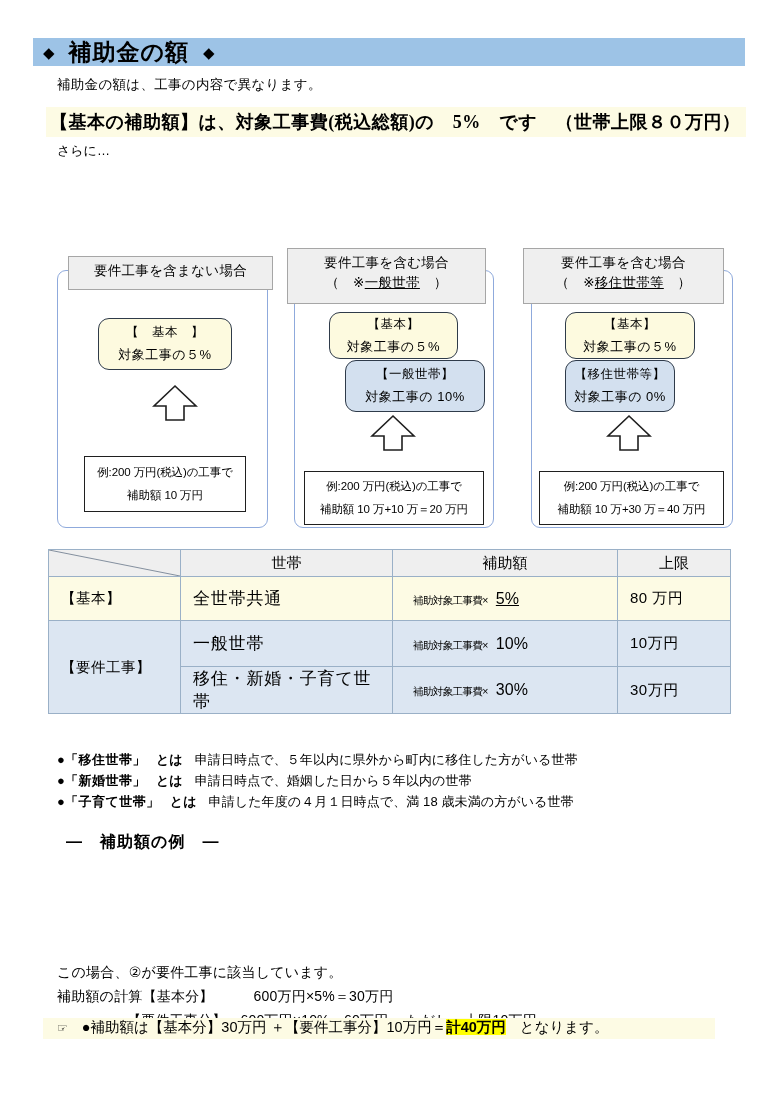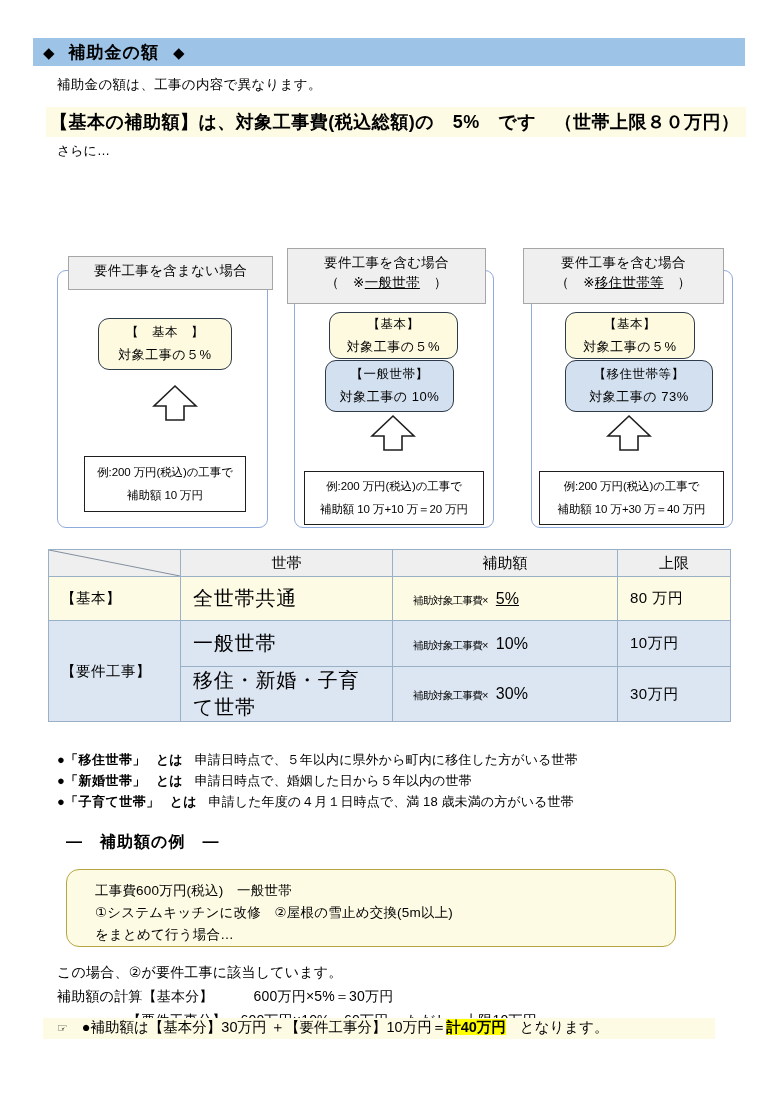--- a/index.html
+++ b/index.html
@@ -34,21 +34,21 @@
     align-items: center;
     box-sizing: border-box;
     padding-left: 10px;
   }
   .header-band .diamond {
     font-size: 15px;
     line-height: 1;
     color: #000;
   }
   .header-band .htitle {
-    font-size: 17px;
+    font-size: 23px;
     font-weight: bold;
     letter-spacing: 1px;
     margin: 0 14px;
   }
 
   
   .intro-line {
     position: absolute;
     left: 57px;
     top: 76px;
@@ -60,20 +60,21 @@
     left: 46px;
     top: 107px;
     width: 700px;
     background: #fdfbe4;
     font-size: 18px;
     font-weight: bold;
     letter-spacing: 0.5px;
     padding: 3px 4px;
     box-sizing: border-box;
     white-space: nowrap;
+    font-family: Liberation Serif, serif;
   }
   .furthermore {
     position: absolute;
     left: 57px;
     top: 142px;
     font-size: 13px;
   }
   .req-block {
     position: absolute;
     left: 57px;
@@ -154,24 +155,24 @@
   }
   .pill .pl-top  { font-size: 12.5px; letter-spacing: 0.5px; }
   .pill .pl-bot  { font-size: 13px; letter-spacing: 0.5px; }
   .pill-basic  { background: #fdfadf; }
   .pill-extra  { background: #d3e0ef; }
 
   
   .p1-basic { left: 41px;  top: 62px;  width: 134px; height: 52px; }
   
   .p2-basic { left: 272px; top: 56px;  width: 129px; height: 47px; }
-  .p2-extra { left: 268px; top: 104px; width: 129px; height: 52px; }
+  .p2-extra { left: 288px; top: 104px; width: 140px; height: 52px; }
   
   .p3-basic { left: 508px; top: 56px;  width: 130px; height: 47px; }
-  .p3-extra { left: 508px; top: 104px; width: 148px; height: 52px; }
+  .p3-extra { left: 508px; top: 104px; width: 110px; height: 52px; }
 
   
   .uparrow {
     position: absolute;
     z-index: 2;
     width: 46px;
     height: 38px;
   }
   .ua1 { left: 95px;  top: 128px; }
   .ua2 { left: 313px; top: 158px; }
@@ -214,21 +215,21 @@
   .th-row td { background: #efefef; height: 27px; text-align: center; font-size: 15px; }
   .th-corner {
     background: #efefef !important;
     position: relative;
     padding: 0 !important;
   }
   .th-corner svg { position: absolute; inset: 0; width: 100%; height: 100%; }
   .row-basic td { background: #fdfbe4; height: 44px; }
   .row-req td   { background: #dce6f2; height: 46px; }
   .c-label   { font-size: 14.5px; letter-spacing: 0.5px; }
-  .c-house   { font-size: 20px; letter-spacing: 0.8px; }
+  .c-house   { font-size: 17px; letter-spacing: 0.8px; }
   .c-amount  { font-size: 16px; }
   .c-amount .pre { font-size: 10.5px; letter-spacing: -0.6px; margin-left: 8px; }
   .c-amount .pct { margin-left: 8px; }
   .c-amount .pct-u { text-decoration: underline; }
   .c-limit   { font-size: 15px; letter-spacing: 0.5px; }
 
   
   .bullets {
     position: absolute;
     left: 57px;
@@ -353,21 +354,21 @@
       <div class="pl-top">【一般世帯】</div>
       <div class="pl-bot">対象工事の 10%</div>
     </div>
 
     <div class="pill pill-basic p3-basic">
       <div class="pl-top">【基本】</div>
       <div class="pl-bot">対象工事の５%</div>
     </div>
     <div class="pill pill-extra p3-extra">
       <div class="pl-top">【移住世帯等】</div>
-      <div class="pl-bot">対象工事の 73%</div>
+      <div class="pl-bot">対象工事の 0%</div>
     </div>
 
     <div class="uparrow ua1">
       <svg viewBox="0 0 46 38" xmlns="http://www.w3.org/2000/svg">
         <polygon points="23,2 44,22 32,22 32,36 14,36 14,22 2,22" fill="#ffffff" stroke="#1f1f1f" stroke-width="1.6"></polygon>
       </svg>
     </div>
     <div class="uparrow ua2">
       <svg viewBox="0 0 46 38" xmlns="http://www.w3.org/2000/svg">
         <polygon points="23,2 44,22 32,22 32,36 14,36 14,22 2,22" fill="#ffffff" stroke="#1f1f1f" stroke-width="1.6"></polygon>
@@ -441,25 +442,20 @@
     <div class="bullet-line">
       <span>●</span><span class="bl-term">「新婚世帯」</span><span class="bl-toha">とは</span><span class="bl-desc">申請日時点で、婚姻した日から５年以内の世帯</span>
     </div>
     <div class="bullet-line">
       <span>●</span><span class="bl-term">「子育て世帯」</span><span class="bl-toha">とは</span><span class="bl-desc">申請した年度の４月１日時点で、満 18 歳未満の方がいる世帯</span>
     </div>
   </div>
 
   <div class="ex-heading">―　補助額の例　―</div>
 
-  <div class="example-box">
-    <div class="eb-line">工事費600万円(税込)　一般世帯</div>
-    <div class="eb-line">①システムキッチンに改修　②屋根の雪止め交換(5m以上)</div>
-    <div class="eb-line">をまとめて行う場合…</div>
-  </div>
 
   <div class="calc-block">
     <div class="calc-line">この場合、②が要件工事に該当しています。</div>
     <div class="calc-line"><span>補助額の計算【基本分】</span><span class="calc-space">600万円×5%＝30万円</span></div>
     <div class="calc-line calc-indent"><span>【要件工事分】</span><span style="margin-left:14px">600万円×10%＝60万円</span><span style="margin-left:18px">ただし、上限10万円</span></div>
     <div class="calc-final"><span class="hand">☞</span><span>●補助額は【基本分】30万円 ＋【要件工事分】10万円＝</span><span class="hl-yellow">計40万円</span><span style="margin-left:14px">となります。</span></div>
   </div>
 
 </div>
 

